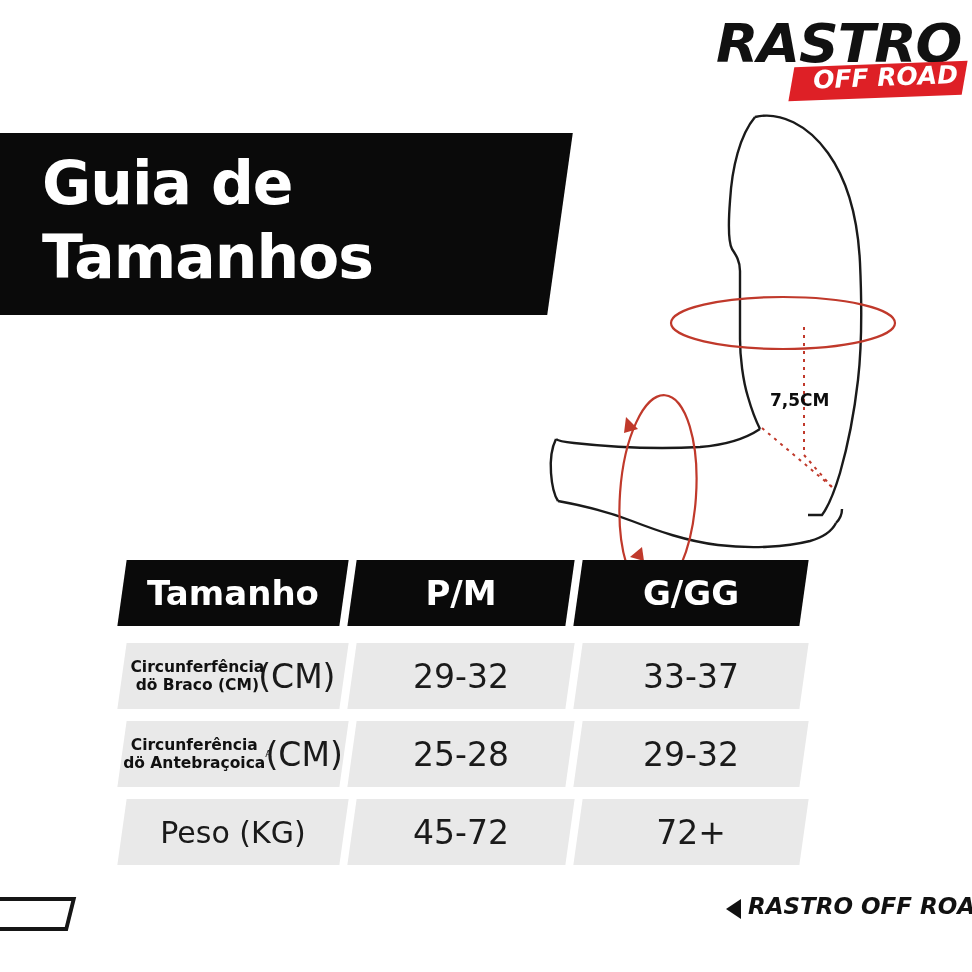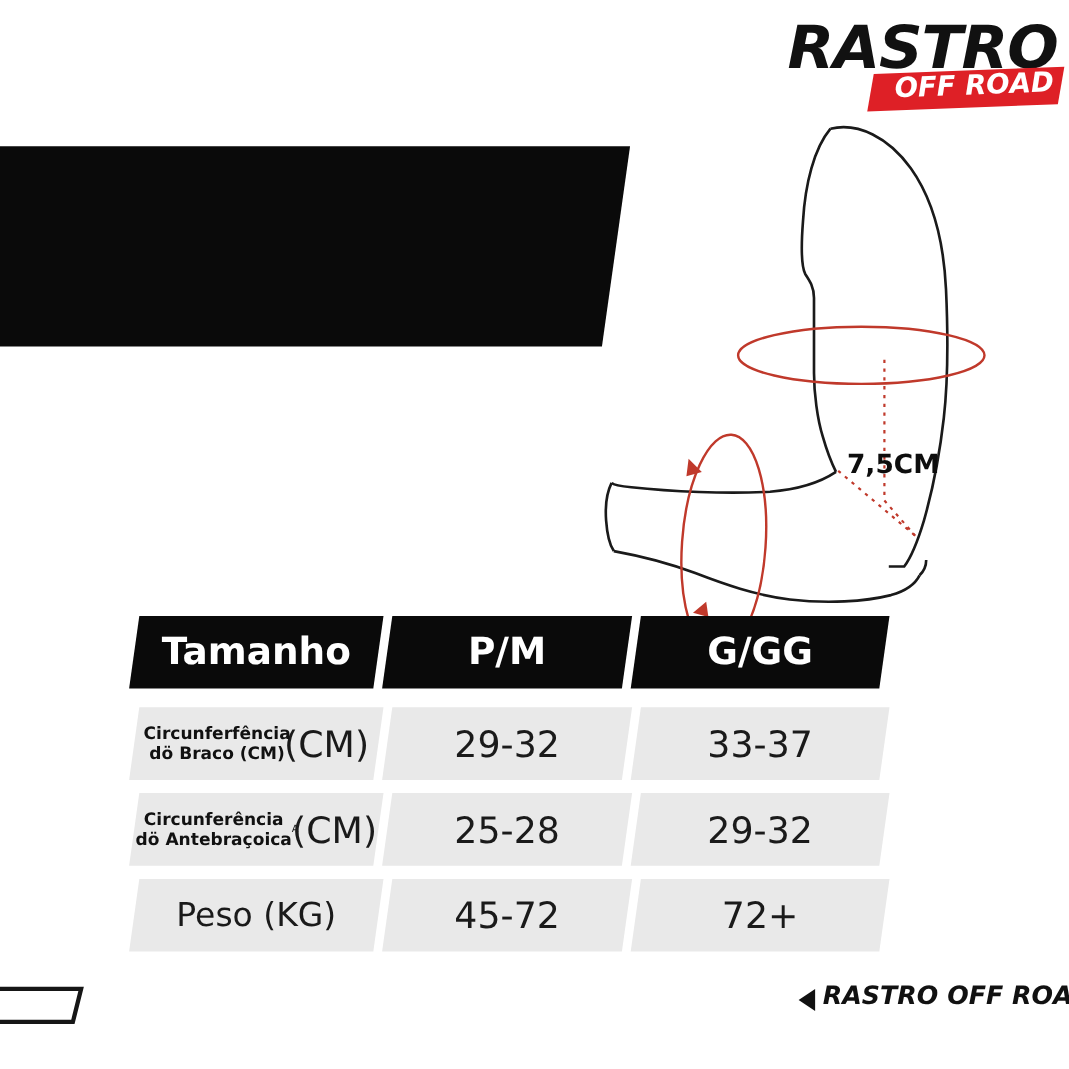--- a/index.html
+++ b/index.html
@@ -48,22 +48,22 @@
   #title-banner-text{
     position:absolute; left:42px; top:146px; width:500px; height:160px;
     color:#ffffff; font-weight:bold; font-size:60px; line-height:74px;
     font-family:"DejaVu Sans", sans-serif;
     letter-spacing:-1px; white-space:pre-line;
   }
 
   
   #arm-diagram{position:absolute;left:540px;top:95px;width:432px;height:470px;}
   #measure-label{
-    position:absolute;left:770px;top:408px;
-    font-size:24px;font-weight:bold;color:#0d0d0d;
+    position:absolute;left:770px;top:390px;
+    font-size:17px;font-weight:bold;color:#0d0d0d;
     font-family:"DejaVu Sans", sans-serif;
     white-space:nowrap;
   }
 
   
   #size-table{position:absolute;left:0px;top:560px;width:972px;height:320px;}
   .trow{position:absolute;left:0;top:0;width:972px;height:74px;}
   .cell{
     position:absolute; height:66px;
     transform:skewX(-8deg);
@@ -130,20 +130,22 @@
 
 <div class="stage">
 
   <div id="brand-logo">
     <div class="word">RASTRO</div>
     <div class="banner"></div>
     <div class="banner-text">OFF ROAD</div>
   </div>
 
   <div id="title-banner"></div>
+  <div id="title-banner-text">Guia de
+Tamanhos</div>
 
   <svg id="arm-diagram" viewBox="0 0 432 470">
 
     <path fill="none" stroke="#1a1a1a" stroke-width="2.4" d="M215 22 C240 16 268 30 288 58 C308 86 318 126 320 168
          C322 212 322 250 318 285 C314 320 308 350 300 378
          C294 398 288 412 282 420
          L268 420"></path>
     <path fill="none" stroke="#1a1a1a" stroke-width="2.4" d="M215 22 C200 40 192 72 190 106 C188 132 189 148 192 154
          C196 160 200 166 200 176 L200 244 C200 262 203 286 208 302
          C212 316 216 326 220 334"></path>

